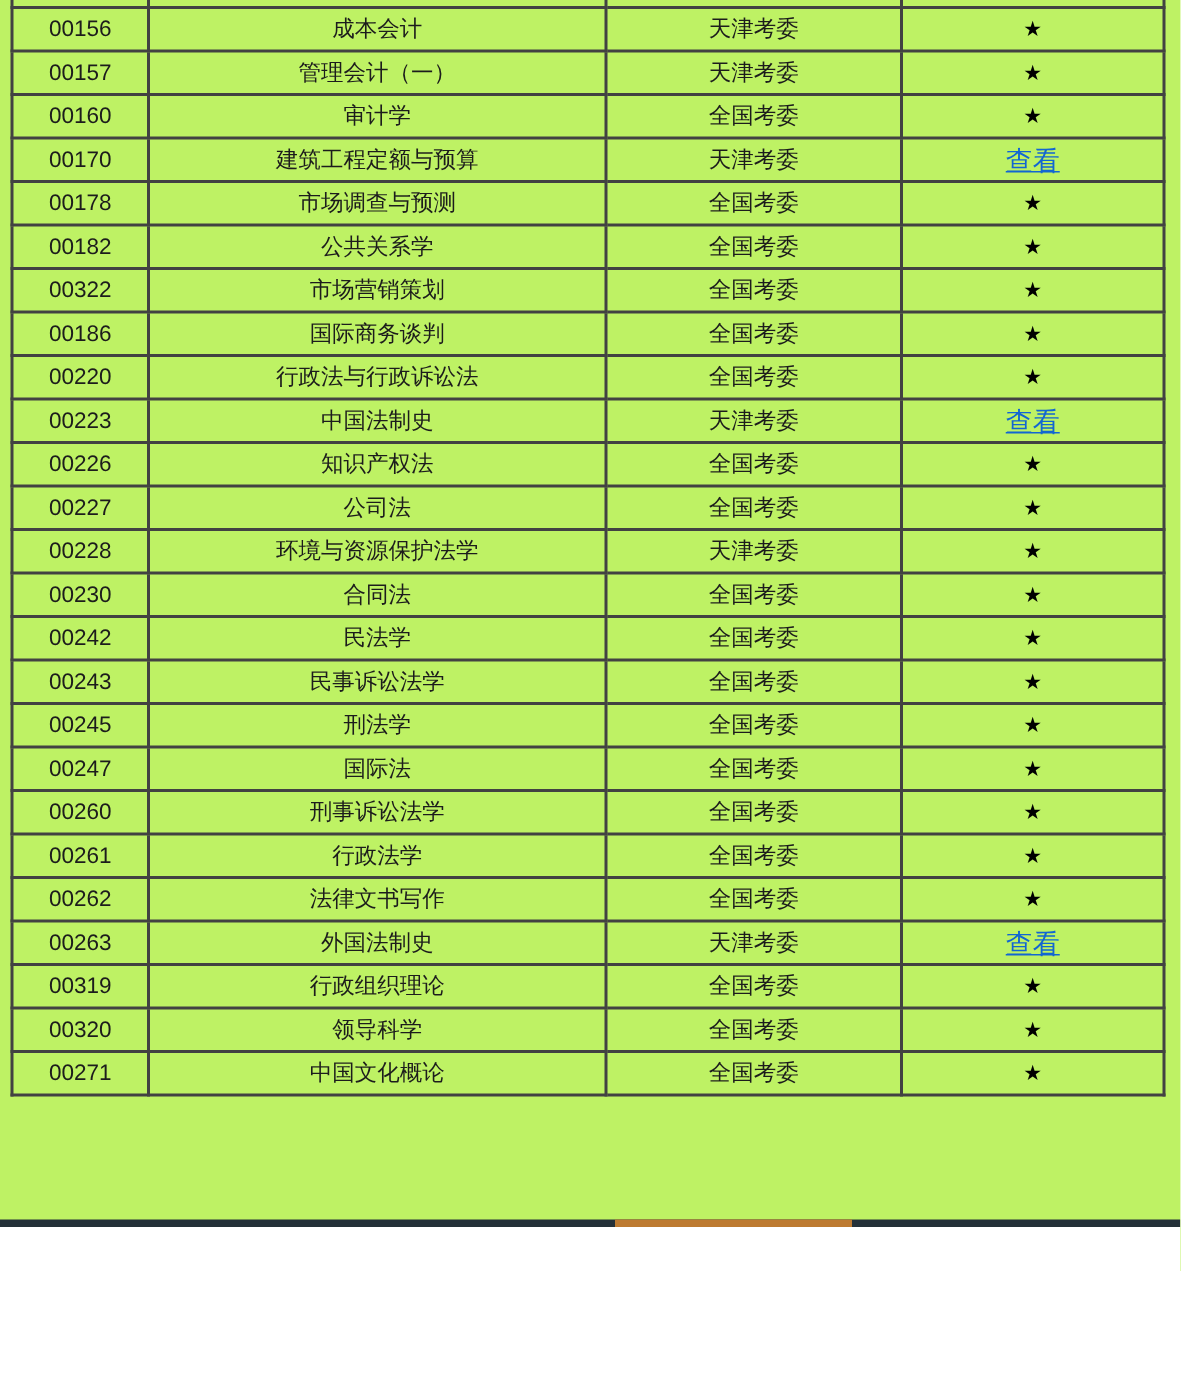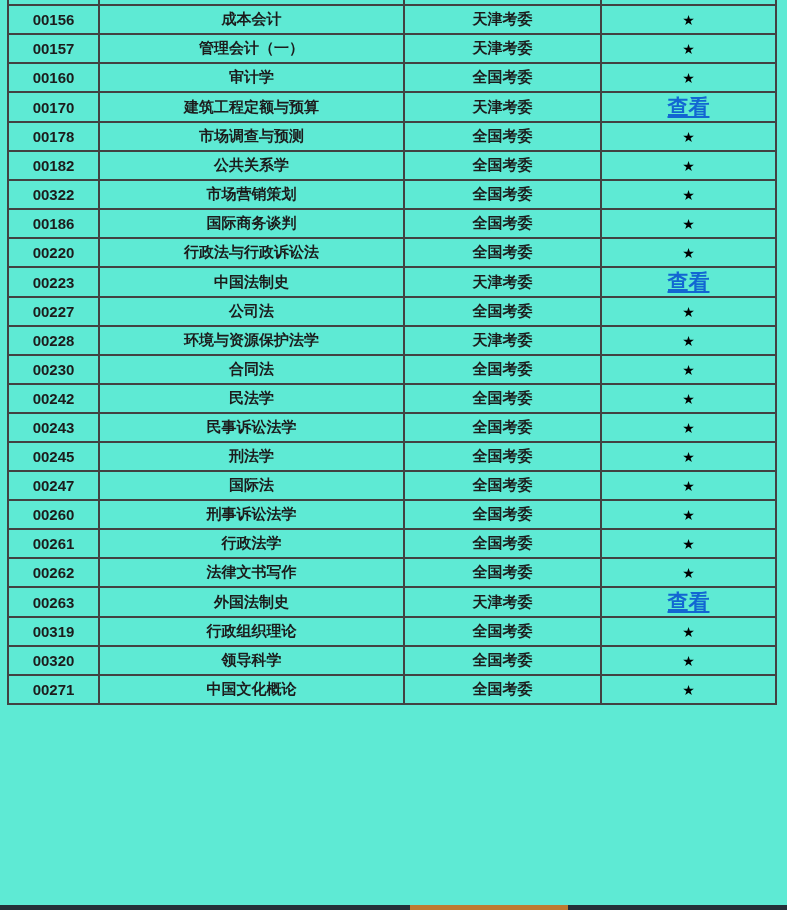--- a/index.html
+++ b/index.html
@@ -4,25 +4,24 @@
 <style>
   html, body {
     margin: 0;
     padding: 0;
     background: #ffffff;
     width: 787px;
     font-family: "Liberation Sans", "DejaVu Sans", sans-serif;
   }
   .page {
     width: 787px;
-    height: 910px;
+    height: 818px;
     position: relative;
     overflow: hidden;
-    background: #5eead4;
-    font-weight: bold;
+    background: #bef264;
   }
   table.course-table {
     border-collapse: collapse;
     table-layout: fixed;
     margin-left: 7px;
     width: 768px;
   }
   table.course-table td {
     border: 2px solid #424242;
     text-align: center;
@@ -42,21 +41,21 @@
     border-top: none;
     height: 4px;
   }
   tr.data-row {
     height: 29px;
   }
   .view-link {
     color: #1266d2;
     text-decoration: underline;
     cursor: pointer;
-    font-size: 21px;
+    font-size: 18px;
   }
   .star-icon {
     color: #000000;
     font-size: 14px;
   }
   .footer-bar {
     position: absolute;
     left: 0;
     bottom: 0;
     width: 787px;
@@ -146,20 +145,26 @@
           <td>全国考委</td>
           <td><span class="star-icon">★</span></td>
         </tr>
         <tr class="data-row">
           <td>00223</td>
           <td>中国法制史</td>
           <td>天津考委</td>
           <td><a class="view-link" href="#">查看</a></td>
         </tr>
         <tr class="data-row">
+          <td>00226</td>
+          <td>知识产权法</td>
+          <td>全国考委</td>
+          <td><span class="star-icon">★</span></td>
+        </tr>
+        <tr class="data-row">
           <td>00227</td>
           <td>公司法</td>
           <td>全国考委</td>
           <td><span class="star-icon">★</span></td>
         </tr>
         <tr class="data-row">
           <td>00228</td>
           <td>环境与资源保护法学</td>
           <td>天津考委</td>
           <td><span class="star-icon">★</span></td>

